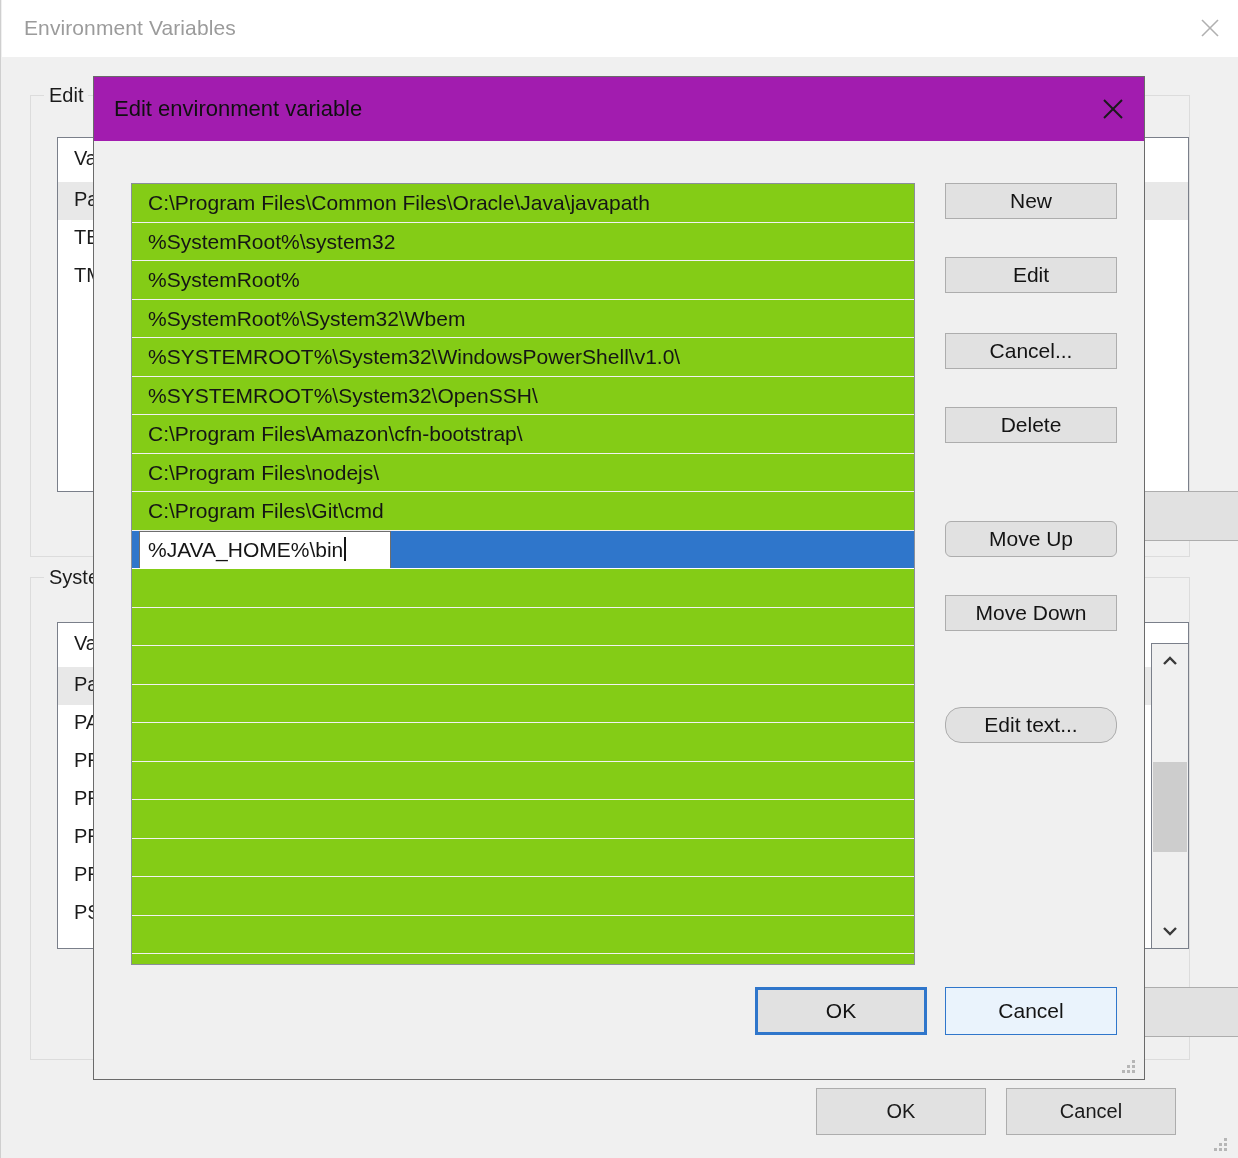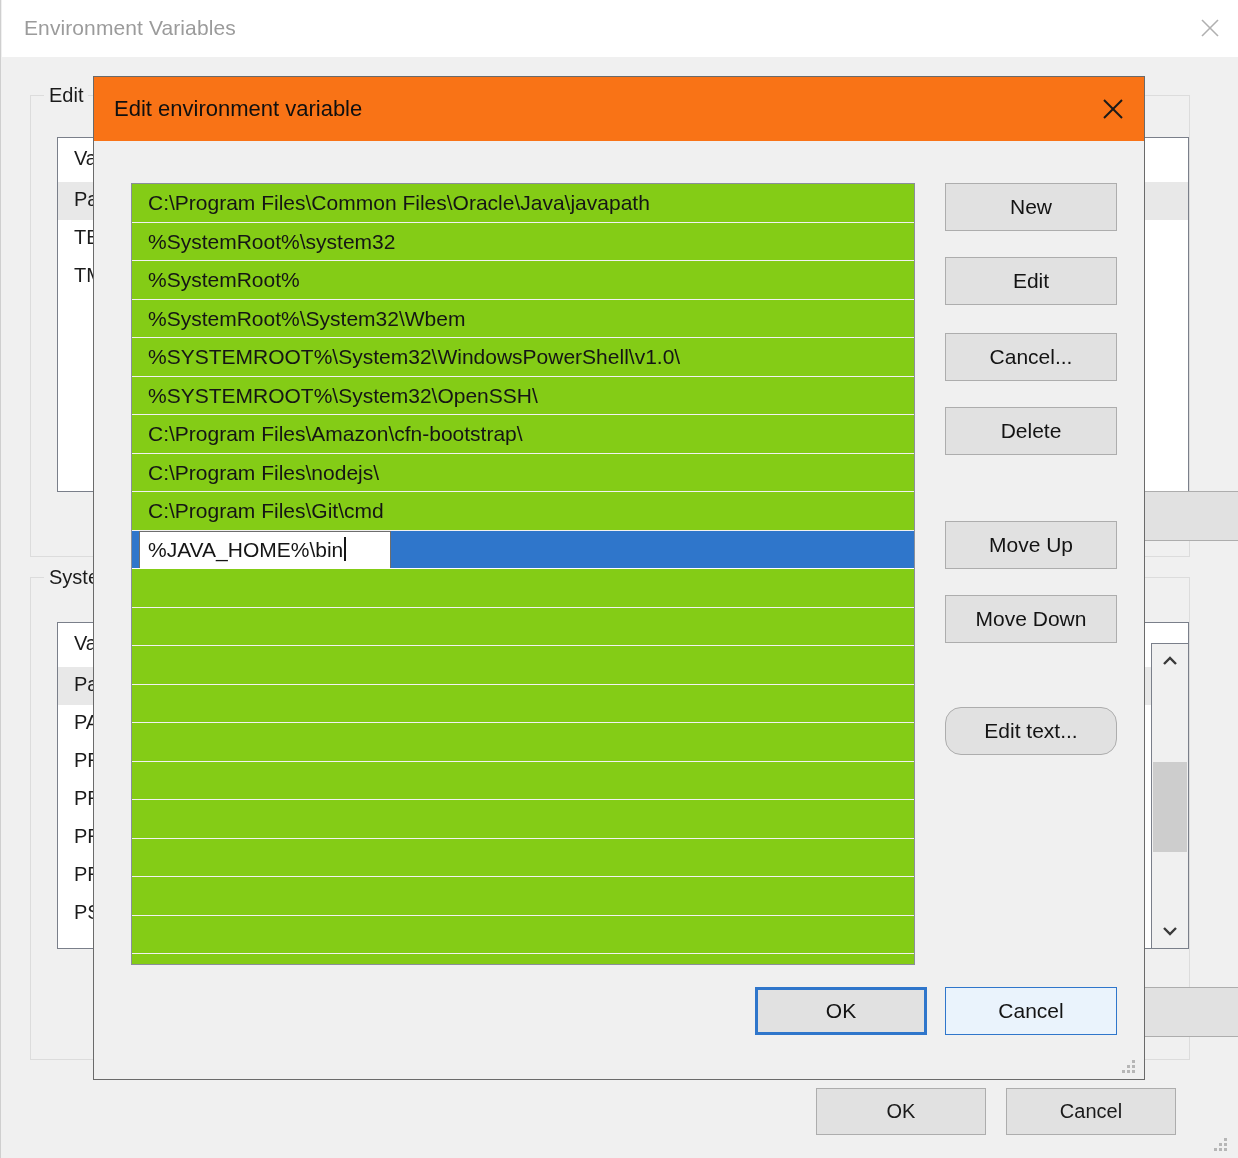--- a/index.html
+++ b/index.html
@@ -129,21 +129,21 @@
     width: 1052px; height: 1004px;
     background: #f0f0f0;
     border: 1px solid #6a6a6a;
     box-sizing: border-box;
     box-shadow: 0 0 0 0 rgba(0,0,0,0);
   }
   #dialog-titlebar {
     position: absolute;
     left: 0; top: 0;
     width: 100%; height: 64px;
-    background: #f97316;
+    background: #a21caf;
   }
   #dialog-title-text {
     position: absolute;
     left: 20px; top: 19px;
     font-size: 22px;
     color: #101010;
     white-space: nowrap;
   }
   #dialog-close {
     position: absolute;
@@ -198,21 +198,21 @@
     height: 24px;
     background: #151515;
     vertical-align: -4px;
     margin-left: 1px;
   }
 
   
   .dlg-btn {
     position: absolute;
     left: 851px;
-    width: 172px; height: 48px;
+    width: 172px; height: 36px;
     background: #e1e1e1;
     border: 1px solid #adadad;
     box-sizing: border-box;
     font-size: 21px;
     color: #141414;
     display: flex; align-items: center; justify-content: center;
     white-space: nowrap;
   }
 
   
@@ -359,21 +359,21 @@
     <div class="path-row"></div>
     <div class="path-row"></div>
     <div class="path-row"></div>
     <div class="path-row"></div>
   </div>
 
   <div class="dlg-btn" style="top:106px;">New</div>
   <div class="dlg-btn" style="top:180px;">Edit</div>
   <div class="dlg-btn" style="top:256px;">Cancel...</div>
   <div class="dlg-btn" style="top:330px;">Delete</div>
-  <div class="dlg-btn" style="top:444px;">Move Up</div>
+  <div class="dlg-btn" style="top:444px;border-radius:6px;">Move Up</div>
   <div class="dlg-btn" style="top:518px;">Move Down</div>
   <div class="dlg-btn" style="top:630px;border-radius:16px;">Edit text...</div>
 
   <div id="dlg-ok">OK</div>
   <div id="dlg-cancel">Cancel</div>
 
   <div class="grip" style="left:1028px; top:983px;">
     <i style="left:10px; top:0;"></i>
     <i style="left:5px; top:5px;"></i>
       <i style="left:10px; top:5px;"></i>

